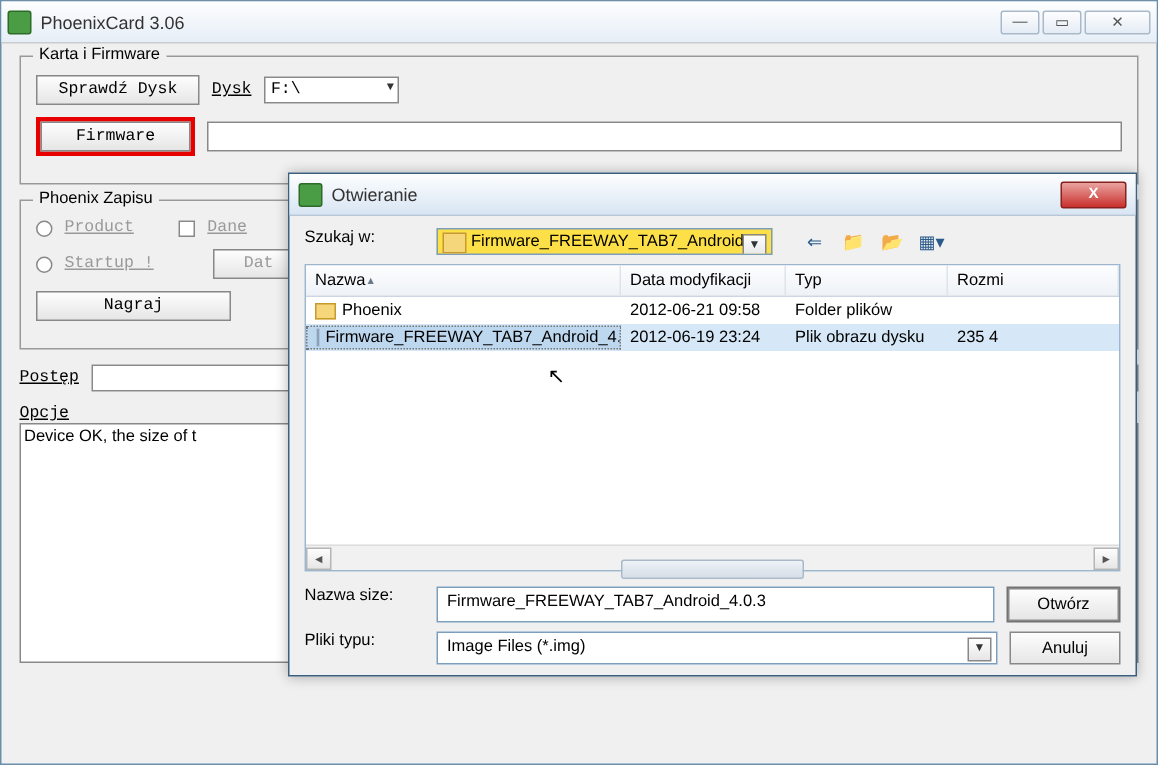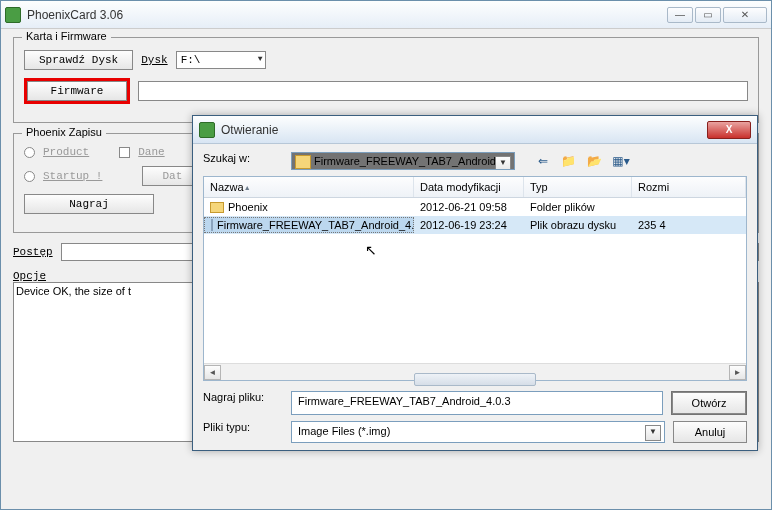--- a/index.html
+++ b/index.html
@@ -38,21 +38,21 @@
 
 .dialog { position: absolute; top: 115px; left: 192px; width: 566px; height: 336px; border: 1px solid #3b5f7f; background: #f0f0f0; box-shadow: 0 0 8px rgba(0,0,0,0.3); }
 .dialog .dlg-titlebar { height: 28px; background: linear-gradient(#fdfefe,#d8e5f3); display: flex; align-items: center; padding: 0 6px; border-bottom: 1px solid #b7c7d7; }
 .dlg-titlebar .icon { width: 16px; height: 16px; margin-right: 6px; background: #4a9d44; border: 1px solid #2d6b28; border-radius: 2px; }
 .dlg-titlebar .title-text { flex: 1; color: #333; font-size: 12px; }
 .dlg-close { width: 44px; height: 18px; background: linear-gradient(#e9a3a0,#c9302c); border: 1px solid #88201d; border-radius: 2px; color: #fff; display: flex; align-items: center; justify-content: center; font-weight: bold; font-size: 10px; }
 
 .dlg-body { padding: 8px 10px; }
 .dlg-row { display: flex; gap: 8px; margin-bottom: 6px; }
 .dlg-label { width: 80px; }
-.dlg-combo { border: 1px solid #7b9ebd; background: #737373; padding: 2px 18px 2px 22px; position: relative; min-width: 224px; white-space: nowrap; overflow: hidden; }
+.dlg-combo { border: 1px solid #7b9ebd; background: #fde047; padding: 2px 18px 2px 22px; position: relative; min-width: 224px; white-space: nowrap; overflow: hidden; }
 .dlg-combo::before { content: ""; position: absolute; left: 3px; top: 2px; width: 14px; height: 12px; background: #f5d67a; border: 1px solid #c79a2e; }
 .dlg-combo::after { content: "▼"; position: absolute; right: 3px; top: 3px; font-size: 8px; color: #333; background: linear-gradient(#fdfdfd,#e6e6e6); border: 1px solid #888; width: 14px; height: 14px; text-align: center; line-height: 12px; }
 
 .nav-icons { display: flex; gap: 6px; margin-left: 10px; }
 .nav-icon { width: 20px; height: 18px; display: flex; align-items: center; justify-content: center; font-size: 12px; color: #2a5a8a; }
 
 .listview { border: 1px solid #9db6cd; background: #fff; height: 205px; display: flex; flex-direction: column; }
 .lv-header { display: flex; background: linear-gradient(#fdfdfe,#eef2f7); border-bottom: 1px solid #cdd6e0; }
 .lv-col { padding: 4px 6px; border-right: 1px solid #dde4ec; text-align: left; }
 .lv-col.name { width: 210px; display: flex; align-items: center; }
@@ -202,21 +202,21 @@
       <div class="scrollbar-h">
         <div class="sb-btn">◄</div>
         <div class="sb-track">
             <div class="sb-thumb"></div>
           </div>
         <div class="sb-btn">►</div>
       </div>
     </div>
 
     <div class="dlg-row" style="margin-top:10px">
-      <div class="dlg-label">Nagraj pliku:</div>
+      <div class="dlg-label">Nazwa size:</div>
       <div class="dlg-input">Firmware_FREEWAY_TAB7_Android_4.0.3</div>
       <div class="red-box-btn">
         <div class="dlg-btn">Otwórz</div>
       </div>
     </div>
     <div class="dlg-row">
       <div class="dlg-label">Pliki typu:</div>
       <div class="dlg-select">Image Files (*.img)</div>
       <div class="dlg-btn">Anuluj</div>
     </div>

